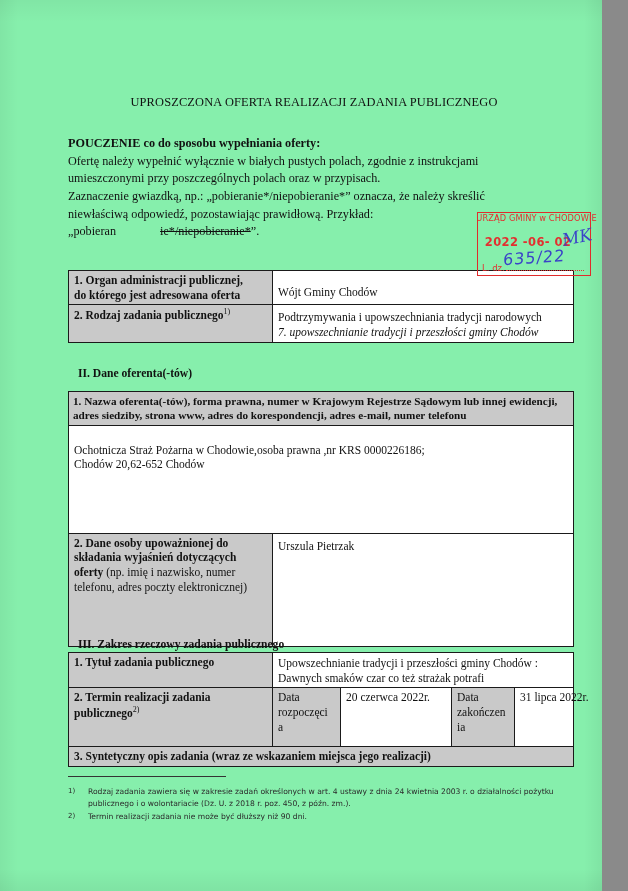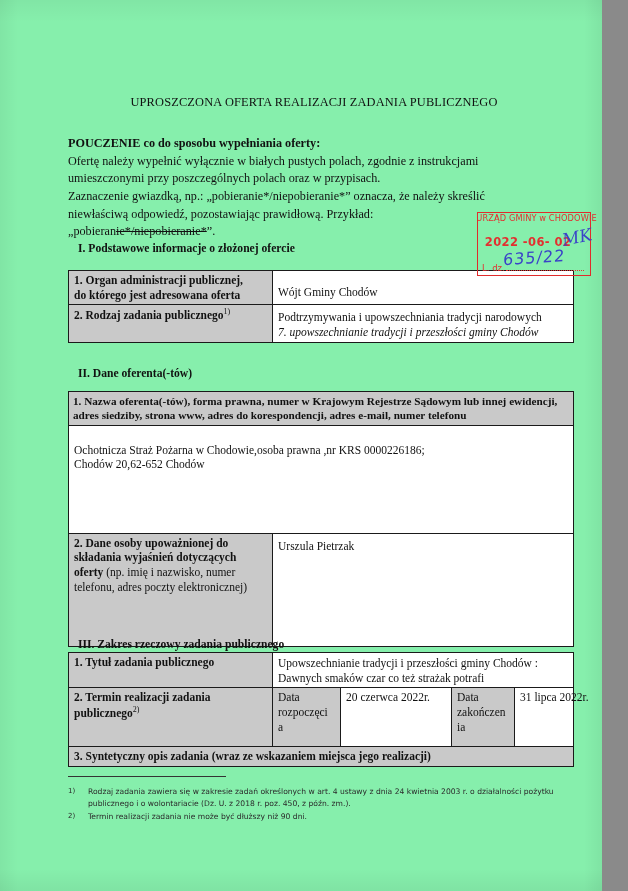--- a/index.html
+++ b/index.html
@@ -40,21 +40,21 @@
 
   .pouczenie {
     position: absolute;
     left: 68px;
     top: 135px;
     width: 452px;
     font-size: 12.2px;
     line-height: 1.45;
   }
   .pouczenie b { font-weight: bold; }
-  .strike { text-decoration: line-through; }
+  .strike { text-decoration: line-through; margin-left: 44px; }
 
   
   .stamp {
     position: absolute;
     left: 477px;
     top: 212px;
     width: 112px;
     height: 62px;
     border: 1.3px solid #e02b2b;
     color: #e23030;
@@ -190,21 +190,20 @@
 
   <div class="stamp">
     <div class="stamp-title">URZĄD GMINY w CHODOWIE</div>
     <div class="stamp-date">2022 -06- 02</div>
     <div class="stamp-ldz">L. dz.</div>
     <div class="stamp-dots"></div>
   </div>
   <div class="stamp-number">635/22</div>
   <div class="stamp-initials">MK</div>
 
-  <div class="section-head" style="left:78px; top:242px;">I. Podstawowe informacje o złożonej ofercie</div>
 
   <table class="tbl" style="left:68px; top:270px; width:505px;">
     <colgroup>
         <col style="width:204px">
         <col style="width:301px">
       </colgroup>
     <tbody>
       <tr>
         <td class="lbl mid">
           <span>1. Organ administracji publicznej,</span><br>

